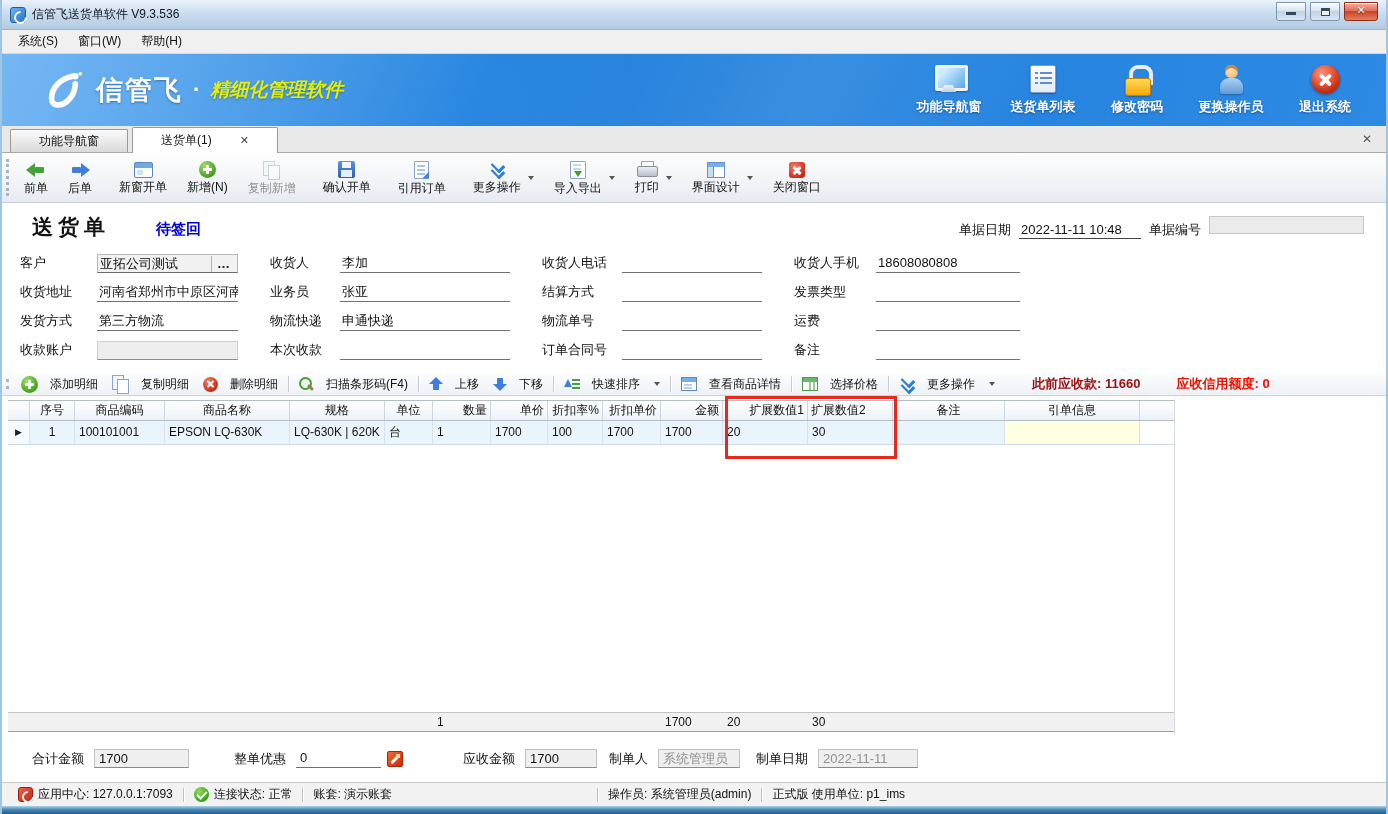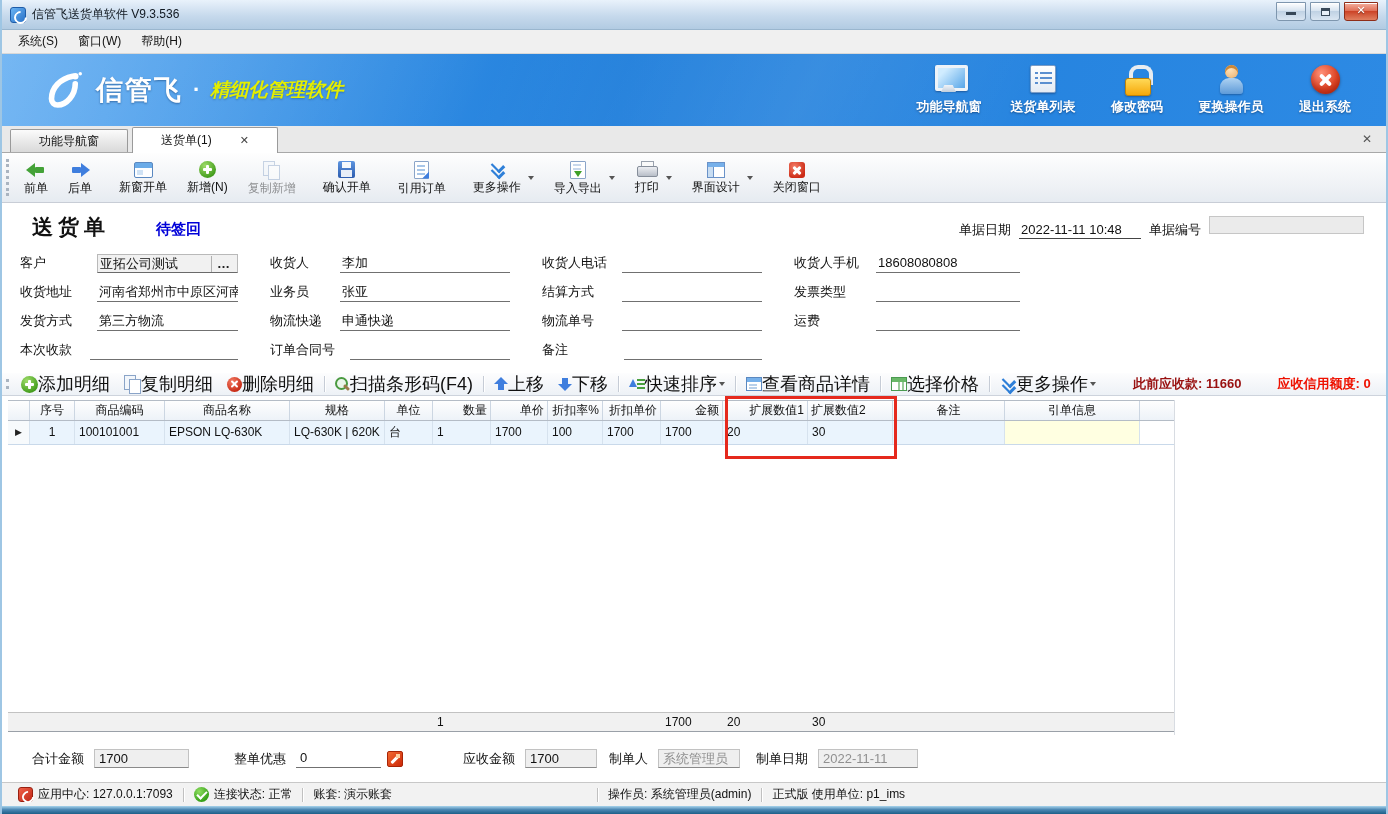--- a/index.html
+++ b/index.html
@@ -58,21 +58,21 @@
 .flabel{font-size:13px;flex:none;padding-bottom:1px;white-space:nowrap}
 .c0 .flabel{width:77px}.c1 .flabel{width:70px}.c2 .flabel{width:80px}.c3 .flabel{width:82px}
 .fval{flex:1;height:19px;font-size:13px;line-height:18px;padding:0 2px;margin-right:32px;white-space:nowrap;overflow:hidden}
 .fv-underline{border-bottom:1px solid #707070}
 .fv-box{background:#eeeeee;border:1px solid #cfcfcf;border-bottom:1px solid #8a8a8a}
 .fv-lookup{background:#f1f1f1;border:1px solid #b9b9b9;border-bottom:1px solid #6a6a6a;display:flex;align-items:center}
 .fv-lookup .fvtext{flex:1}
 .dots{flex:none;border-left:1px solid #b0b0b0;padding:0 5px;font-weight:bold;line-height:16px;color:#222}
 
 .dtoolbar{height:23px;flex:none;display:flex;align-items:center;background:linear-gradient(#fdfdfe,#edf1f6);border-bottom:1px solid #cdd3dc;padding-left:12px;position:relative}
-.dbtn{display:flex;align-items:center;gap:0;padding:0 7px;font-size:18px;white-space:nowrap}
+.dbtn{display:flex;align-items:center;gap:12px;padding:0 7px;font-size:12px;white-space:nowrap}
 .dbtn .caret{position:static;margin:2px 0 0 2px}
 .dsep{width:1px;height:16px;background:#c6ccd6;margin:0 3px;box-shadow:1px 0 0 #fff}
 .recv{font-size:13px;font-weight:bold;color:#991111;margin-left:30px;white-space:nowrap}
 .credit{font-size:13px;font-weight:bold;color:#ee1100;margin-left:36px;white-space:nowrap}
 
 .gridarea{flex:1;background:#fff;padding:4px 0 0 6px;position:relative;min-height:0}
 .gridwrap{width:1167px;height:100%;display:flex;flex-direction:column;border-right:1px solid #d8dce2}
 .ghrow{display:flex;height:21px;flex:none;background:linear-gradient(#fefefe,#edf2f8);border-top:1px solid #b4bcc6;border-bottom:1px solid #b4bcc6}
 .gh{flex:none;border-right:1px solid #ccd6e2;font-size:12px;line-height:19px;padding:0 3px;white-space:nowrap;overflow:hidden}
 .gdrow{display:flex;height:24px;flex:none;border-bottom:1px solid #c9d9ea;background:#fff}
@@ -385,20 +385,24 @@
           <div class="fval fv-underline"><span class="fvtext">申通快递</span></div>
         </div>
         <div class="fcell c2">
           <span class="flabel">物流单号</span>
           <div class="fval fv-underline"><span class="fvtext"></span></div>
         </div>
         <div class="fcell c3">
           <span class="flabel">运费</span>
           <div class="fval fv-underline"><span class="fvtext"></span></div>
         </div>
+        <div class="fcell c0">
+          <span class="flabel">收款账户</span>
+          <div class="fval fv-box"><span class="fvtext"></span></div>
+        </div>
         <div class="fcell c1">
           <span class="flabel">本次收款</span>
           <div class="fval fv-underline"><span class="fvtext"></span></div>
         </div>
         <div class="fcell c2">
           <span class="flabel">订单合同号</span>
           <div class="fval fv-underline"><span class="fvtext"></span></div>
         </div>
         <div class="fcell c3">
           <span class="flabel">备注</span>

